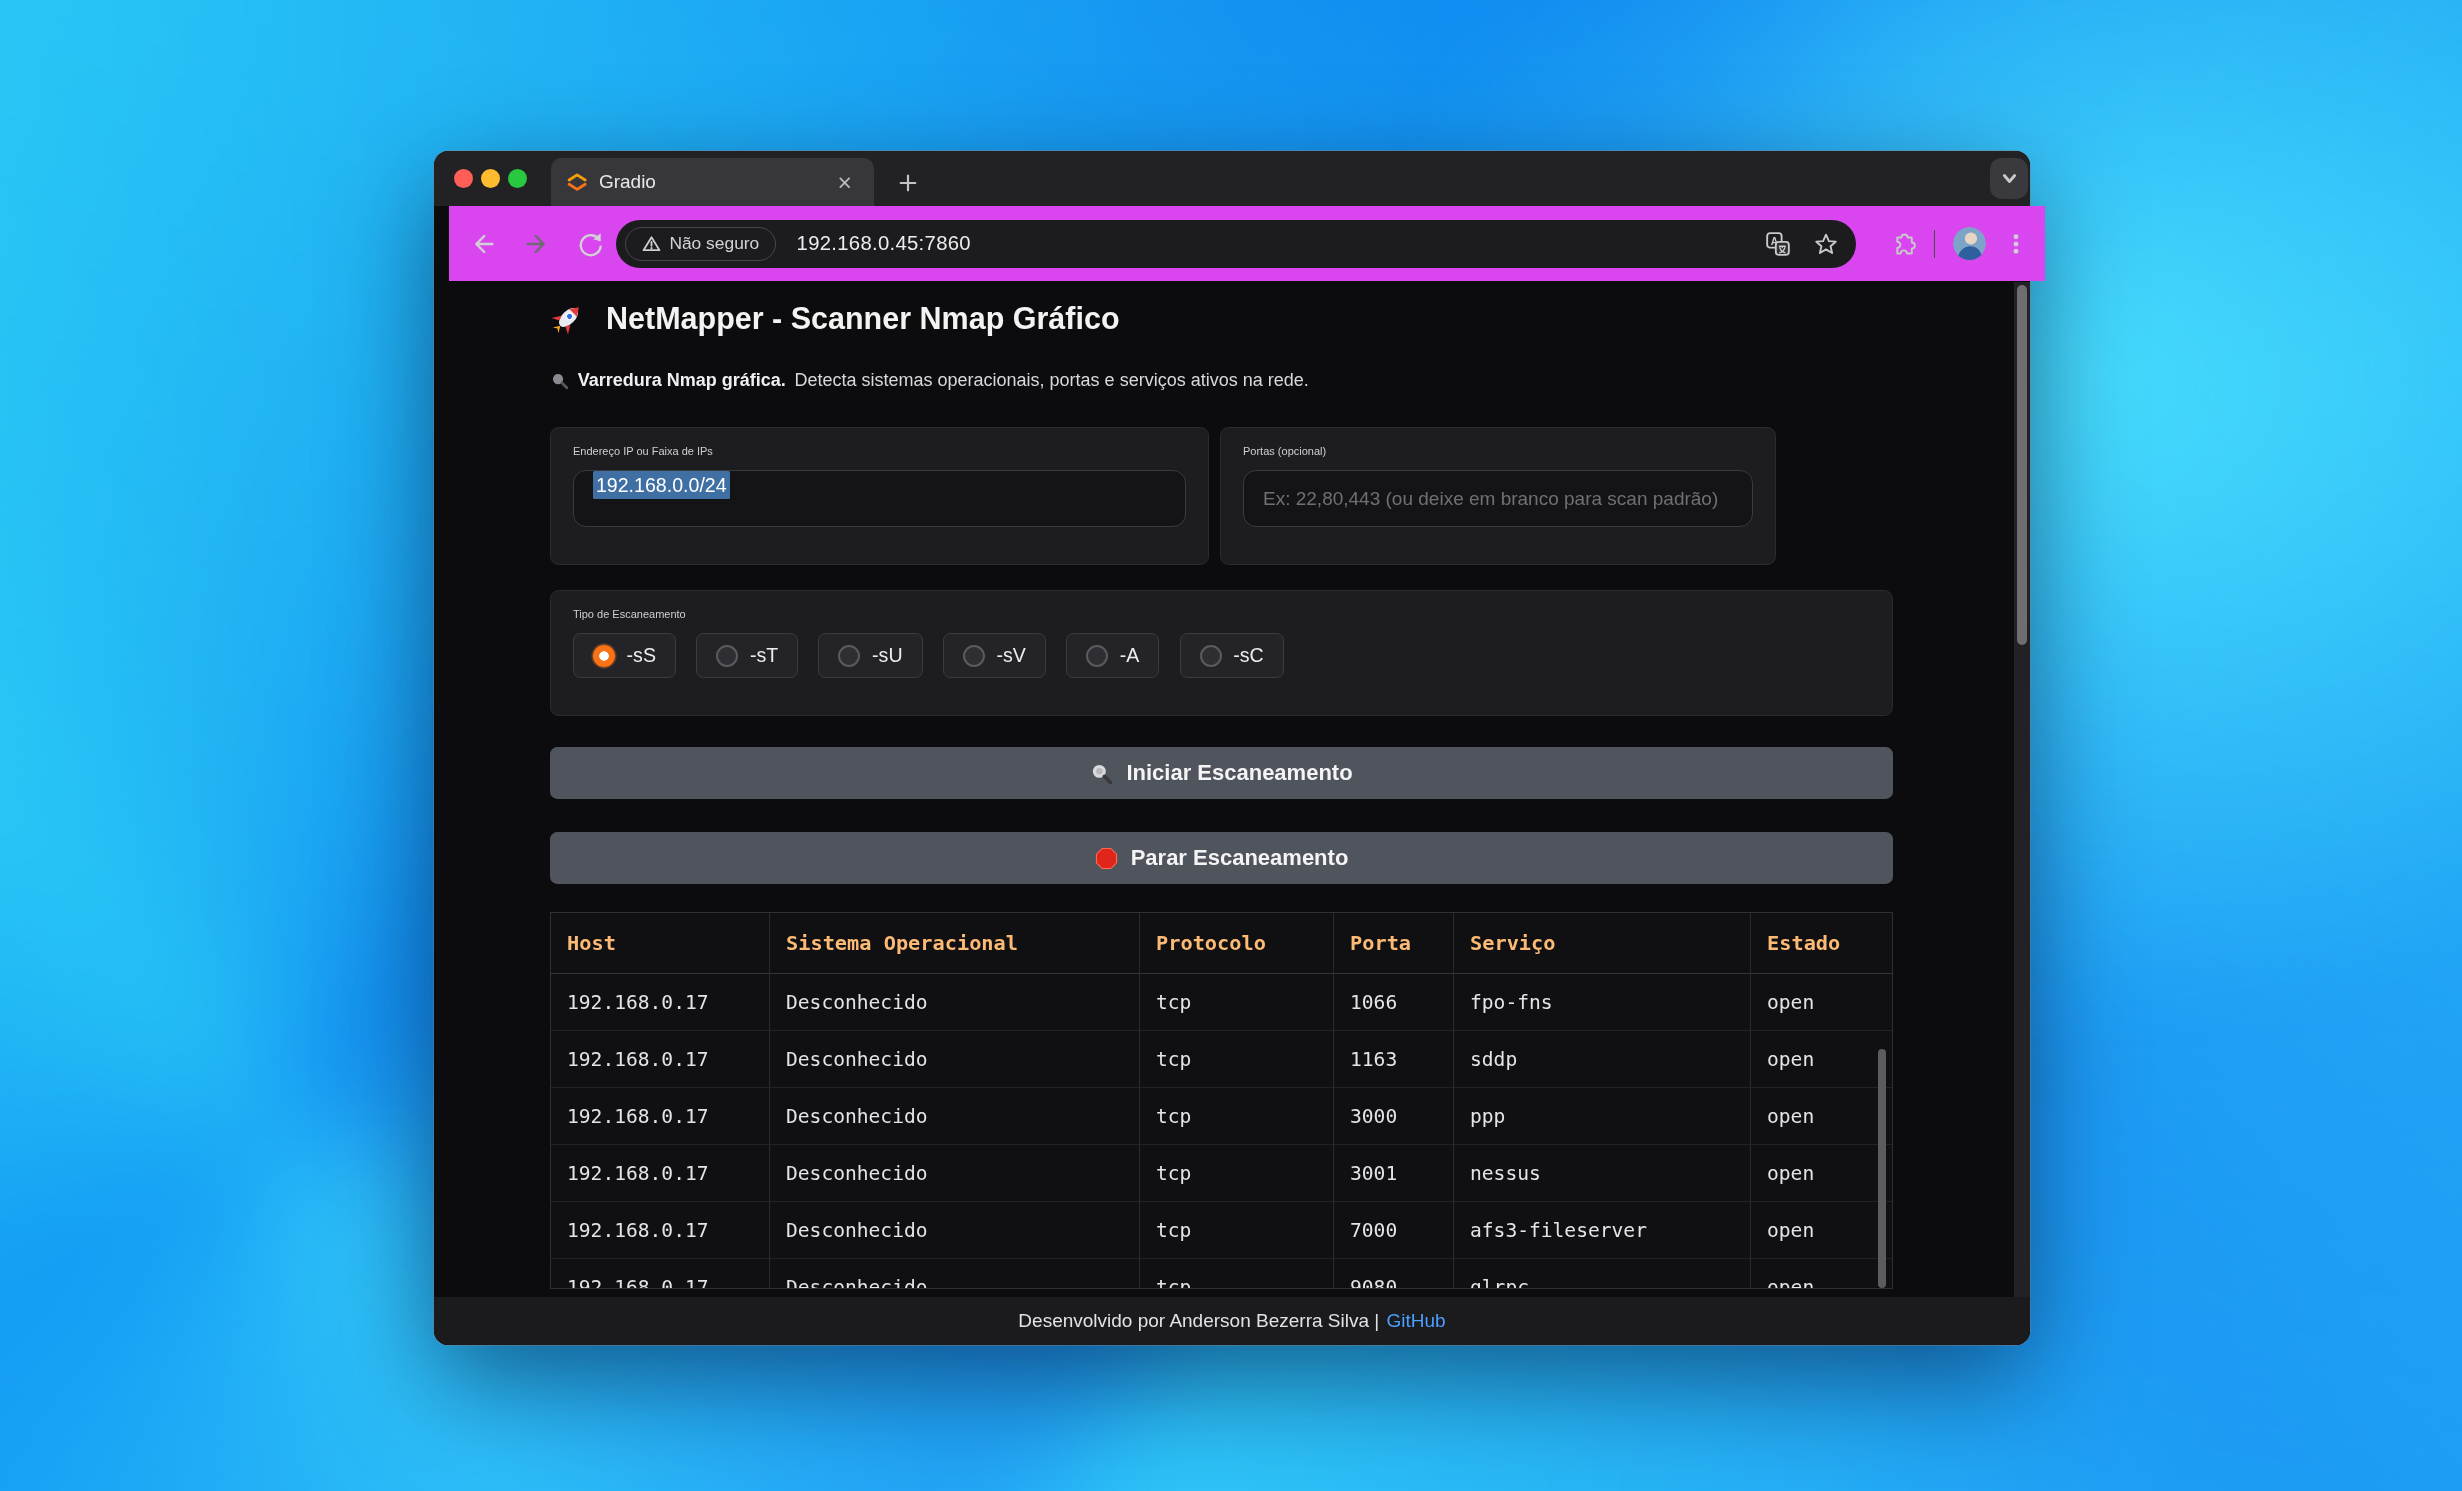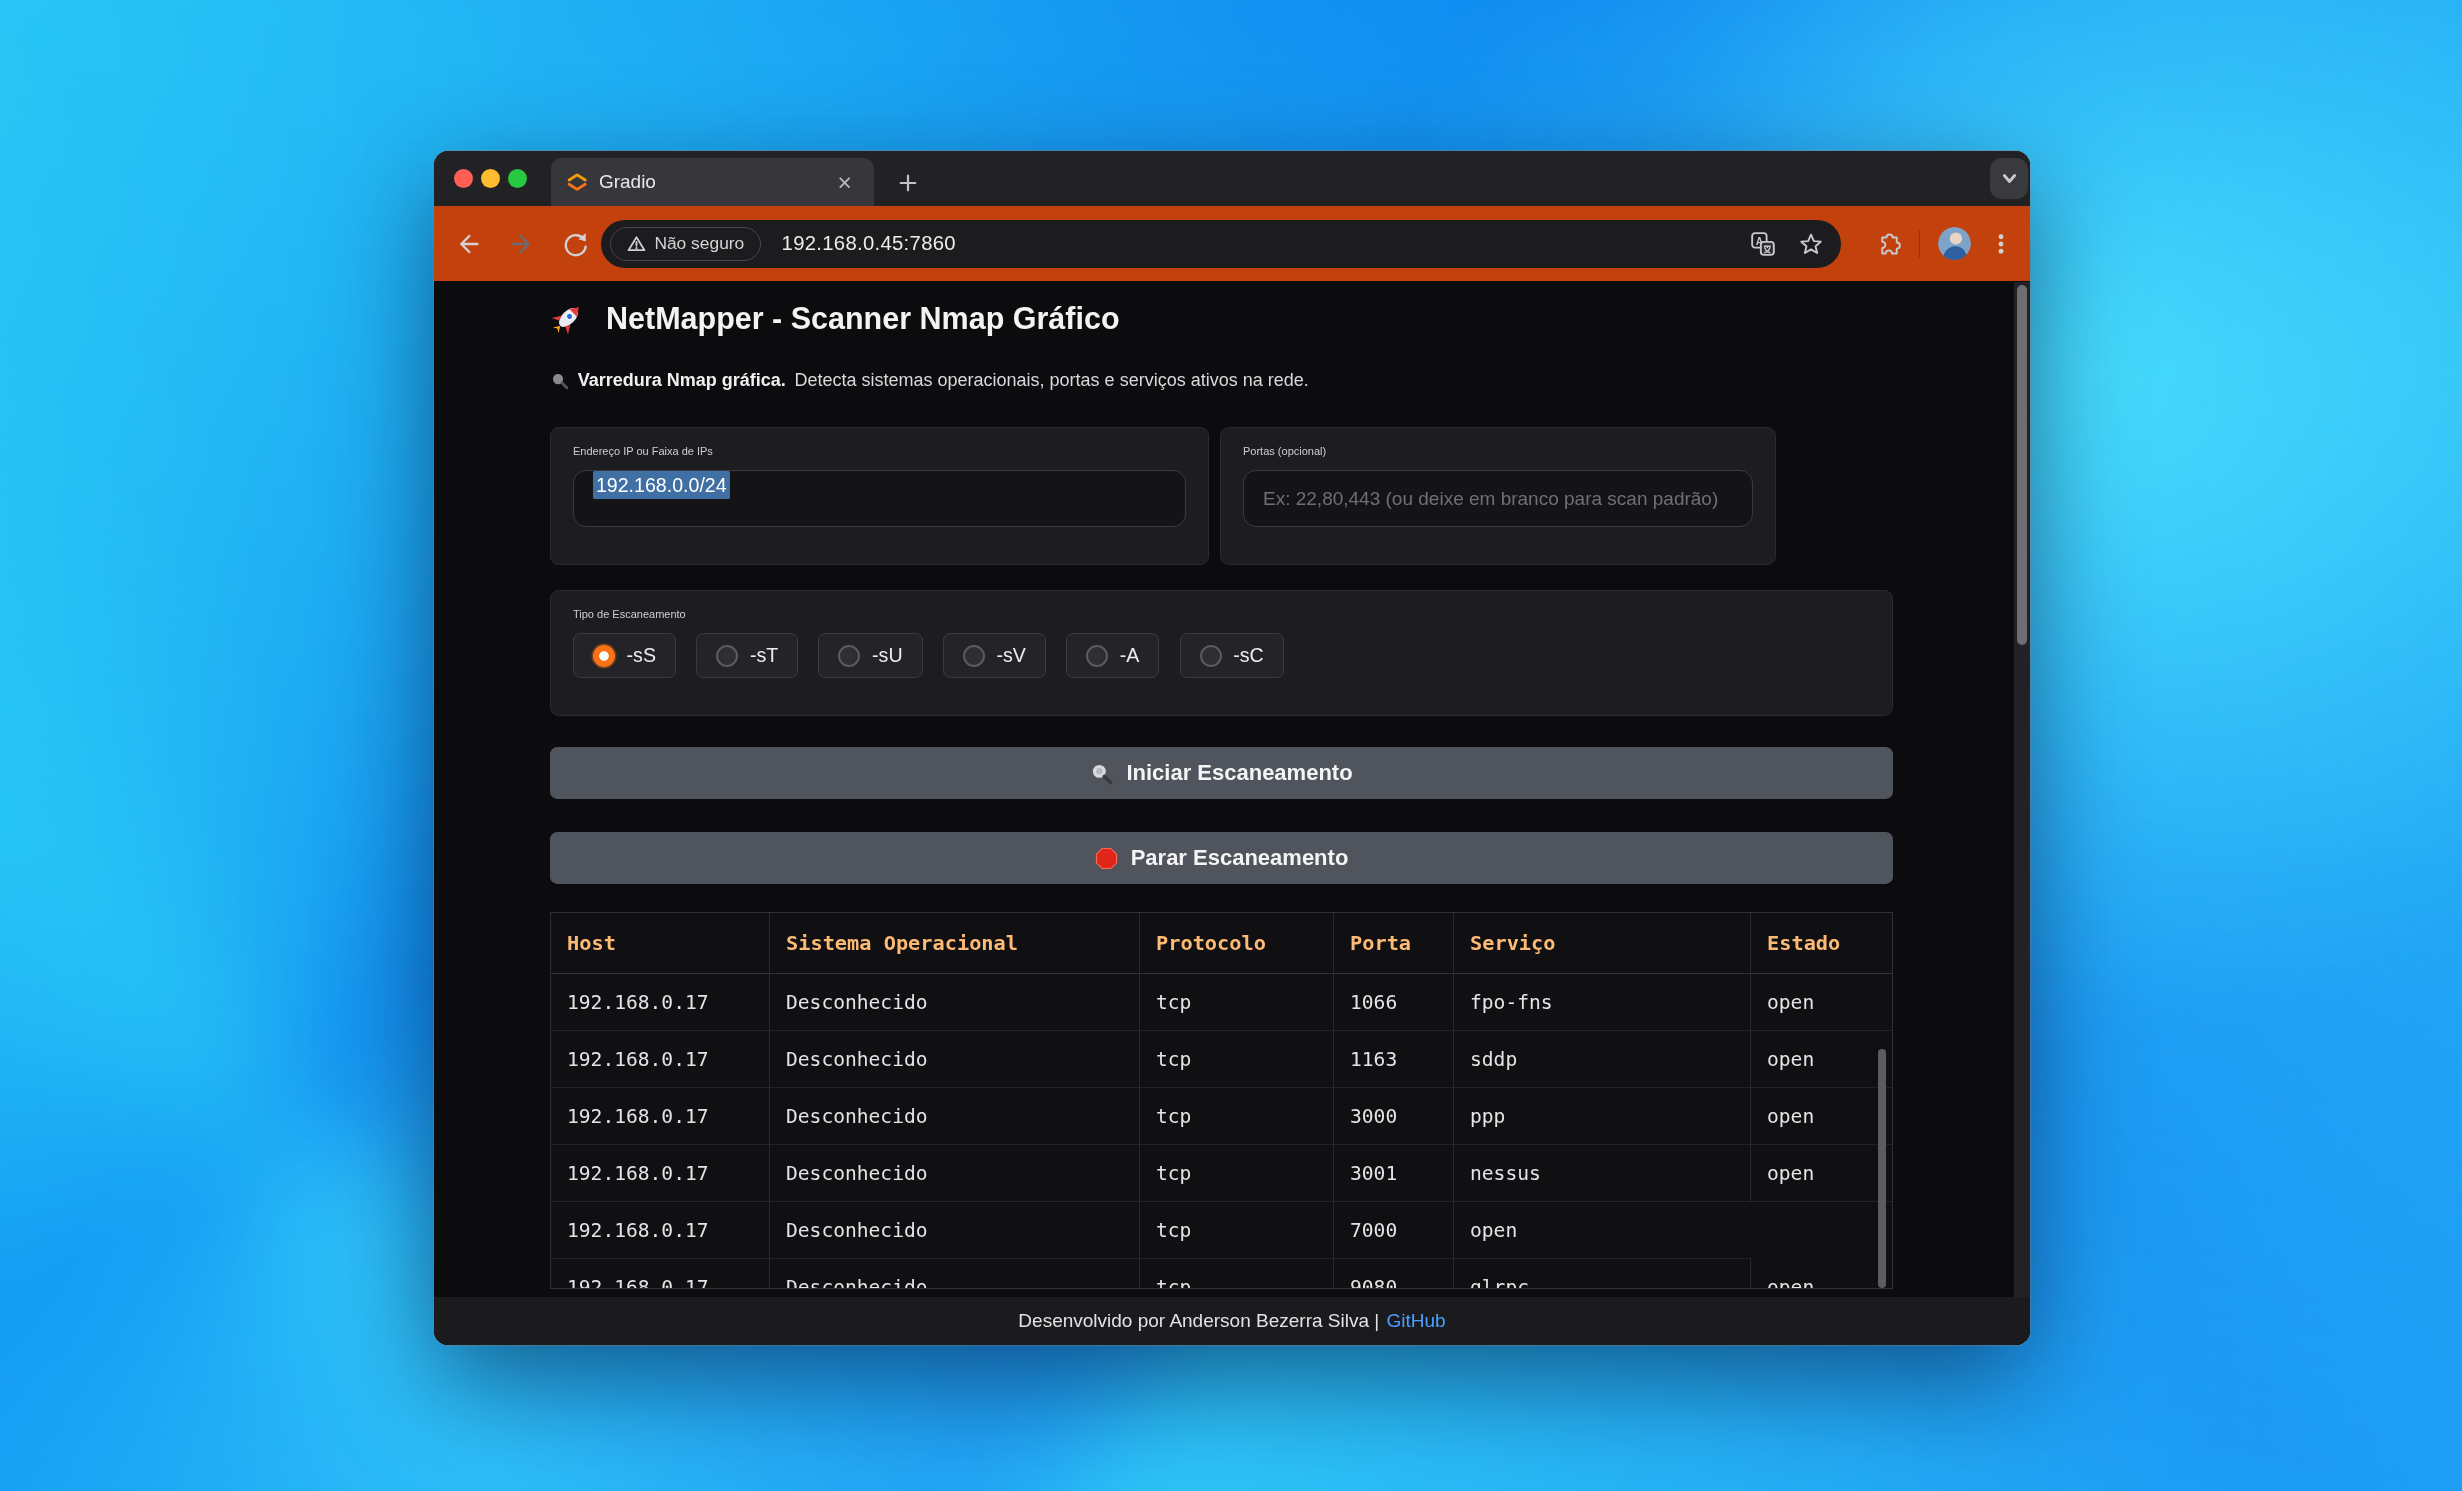--- a/index.html
+++ b/index.html
@@ -23,21 +23,21 @@
   .traffic .dot{width:19px;height:19px;border-radius:50%;}
   .dot.red{background:var(--traffic-red);} .dot.yellow{background:var(--traffic-yellow);} .dot.green{background:var(--traffic-green);}
   .tab{position:absolute;left:117px;top:7.3px;width:323px;height:48px;background:#37373b;
     border-radius:10.2px 10.2px 0 0;display:flex;align-items:center;padding:0 16px;box-sizing:border-box;}
   .tab-title{color:#e8e8ea;font-size:19px;margin-left:11.6px;flex:1;}
   .tab-close{display:flex;align-items:center;justify-content:center;width:26px;height:26px;border-radius:5.8px;}
   .newtab{position:absolute;left:458px;top:16px;width:32px;height:32px;display:flex;align-items:center;justify-content:center;border-radius:7.3px;}
   .tabsearch{position:absolute;left:1556px;top:7.3px;width:38px;height:41px;background:#3a3a3e;
     border-radius:11.6px;display:flex;align-items:center;justify-content:center;}
   
-  .toolbar{position:absolute;left:0;top:55px;width:100%;height:75px;background:#c2410c;}
+  .toolbar{position:absolute;left:15px;top:55px;width:100%;height:75px;background:#d946ef;}
   .nav-btn{position:absolute;top:20.3px;width:35px;height:35px;display:flex;align-items:center;justify-content:center;border-radius:50%;}
   .nav-back{left:16px;} .nav-fwd{left:70px;} .nav-reload{left:123px;}
   .omnibox{position:absolute;left:167px;top:13.8px;width:1240px;height:48px;background:#1c1c1f;
     border-radius:24px;display:flex;align-items:center;padding:0 17.4px 0 8.7px;box-sizing:border-box;}
   .sec-chip{display:flex;align-items:center;gap:8.7px;border:1.5px solid #47474b;border-radius:17.4px;
     padding:5.8px 16px;color:#d4d4d6;font-size:17.4px;}
   .url{margin-left:20.3px;color:#ededee;font-size:20.3px;letter-spacing:0.3px;}
   .omni-right{margin-left:auto;display:flex;align-items:center;gap:22px;}
   .tb-right{position:absolute;right:16px;top:20.3px;display:flex;align-items:center;gap:17.4px;height:35px;}
   .vdiv{width:1.5px;height:27.6px;background:#4b4b4f;}
@@ -338,20 +338,21 @@
                 <div class="tcell">tcp</div>
                 <div class="tcell">3001</div>
                 <div class="tcell">nessus</div>
                 <div class="tcell">open</div>
               </div>
               <div class="trow" style="grid-template-columns: 219px 370px 194px 120px 297px 143px;">
                 <div class="tcell">192.168.0.17</div>
                 <div class="tcell">Desconhecido</div>
                 <div class="tcell">tcp</div>
                 <div class="tcell">7000</div>
+                <div class="tcell">afs3-fileserver</div>
                 <div class="tcell">open</div>
               </div>
               <div class="trow" style="grid-template-columns: 219px 370px 194px 120px 297px 143px;">
                 <div class="tcell">192.168.0.17</div>
                 <div class="tcell">Desconhecido</div>
                 <div class="tcell">tcp</div>
                 <div class="tcell">9080</div>
                 <div class="tcell">glrpc</div>
                 <div class="tcell">open</div>
               </div>

